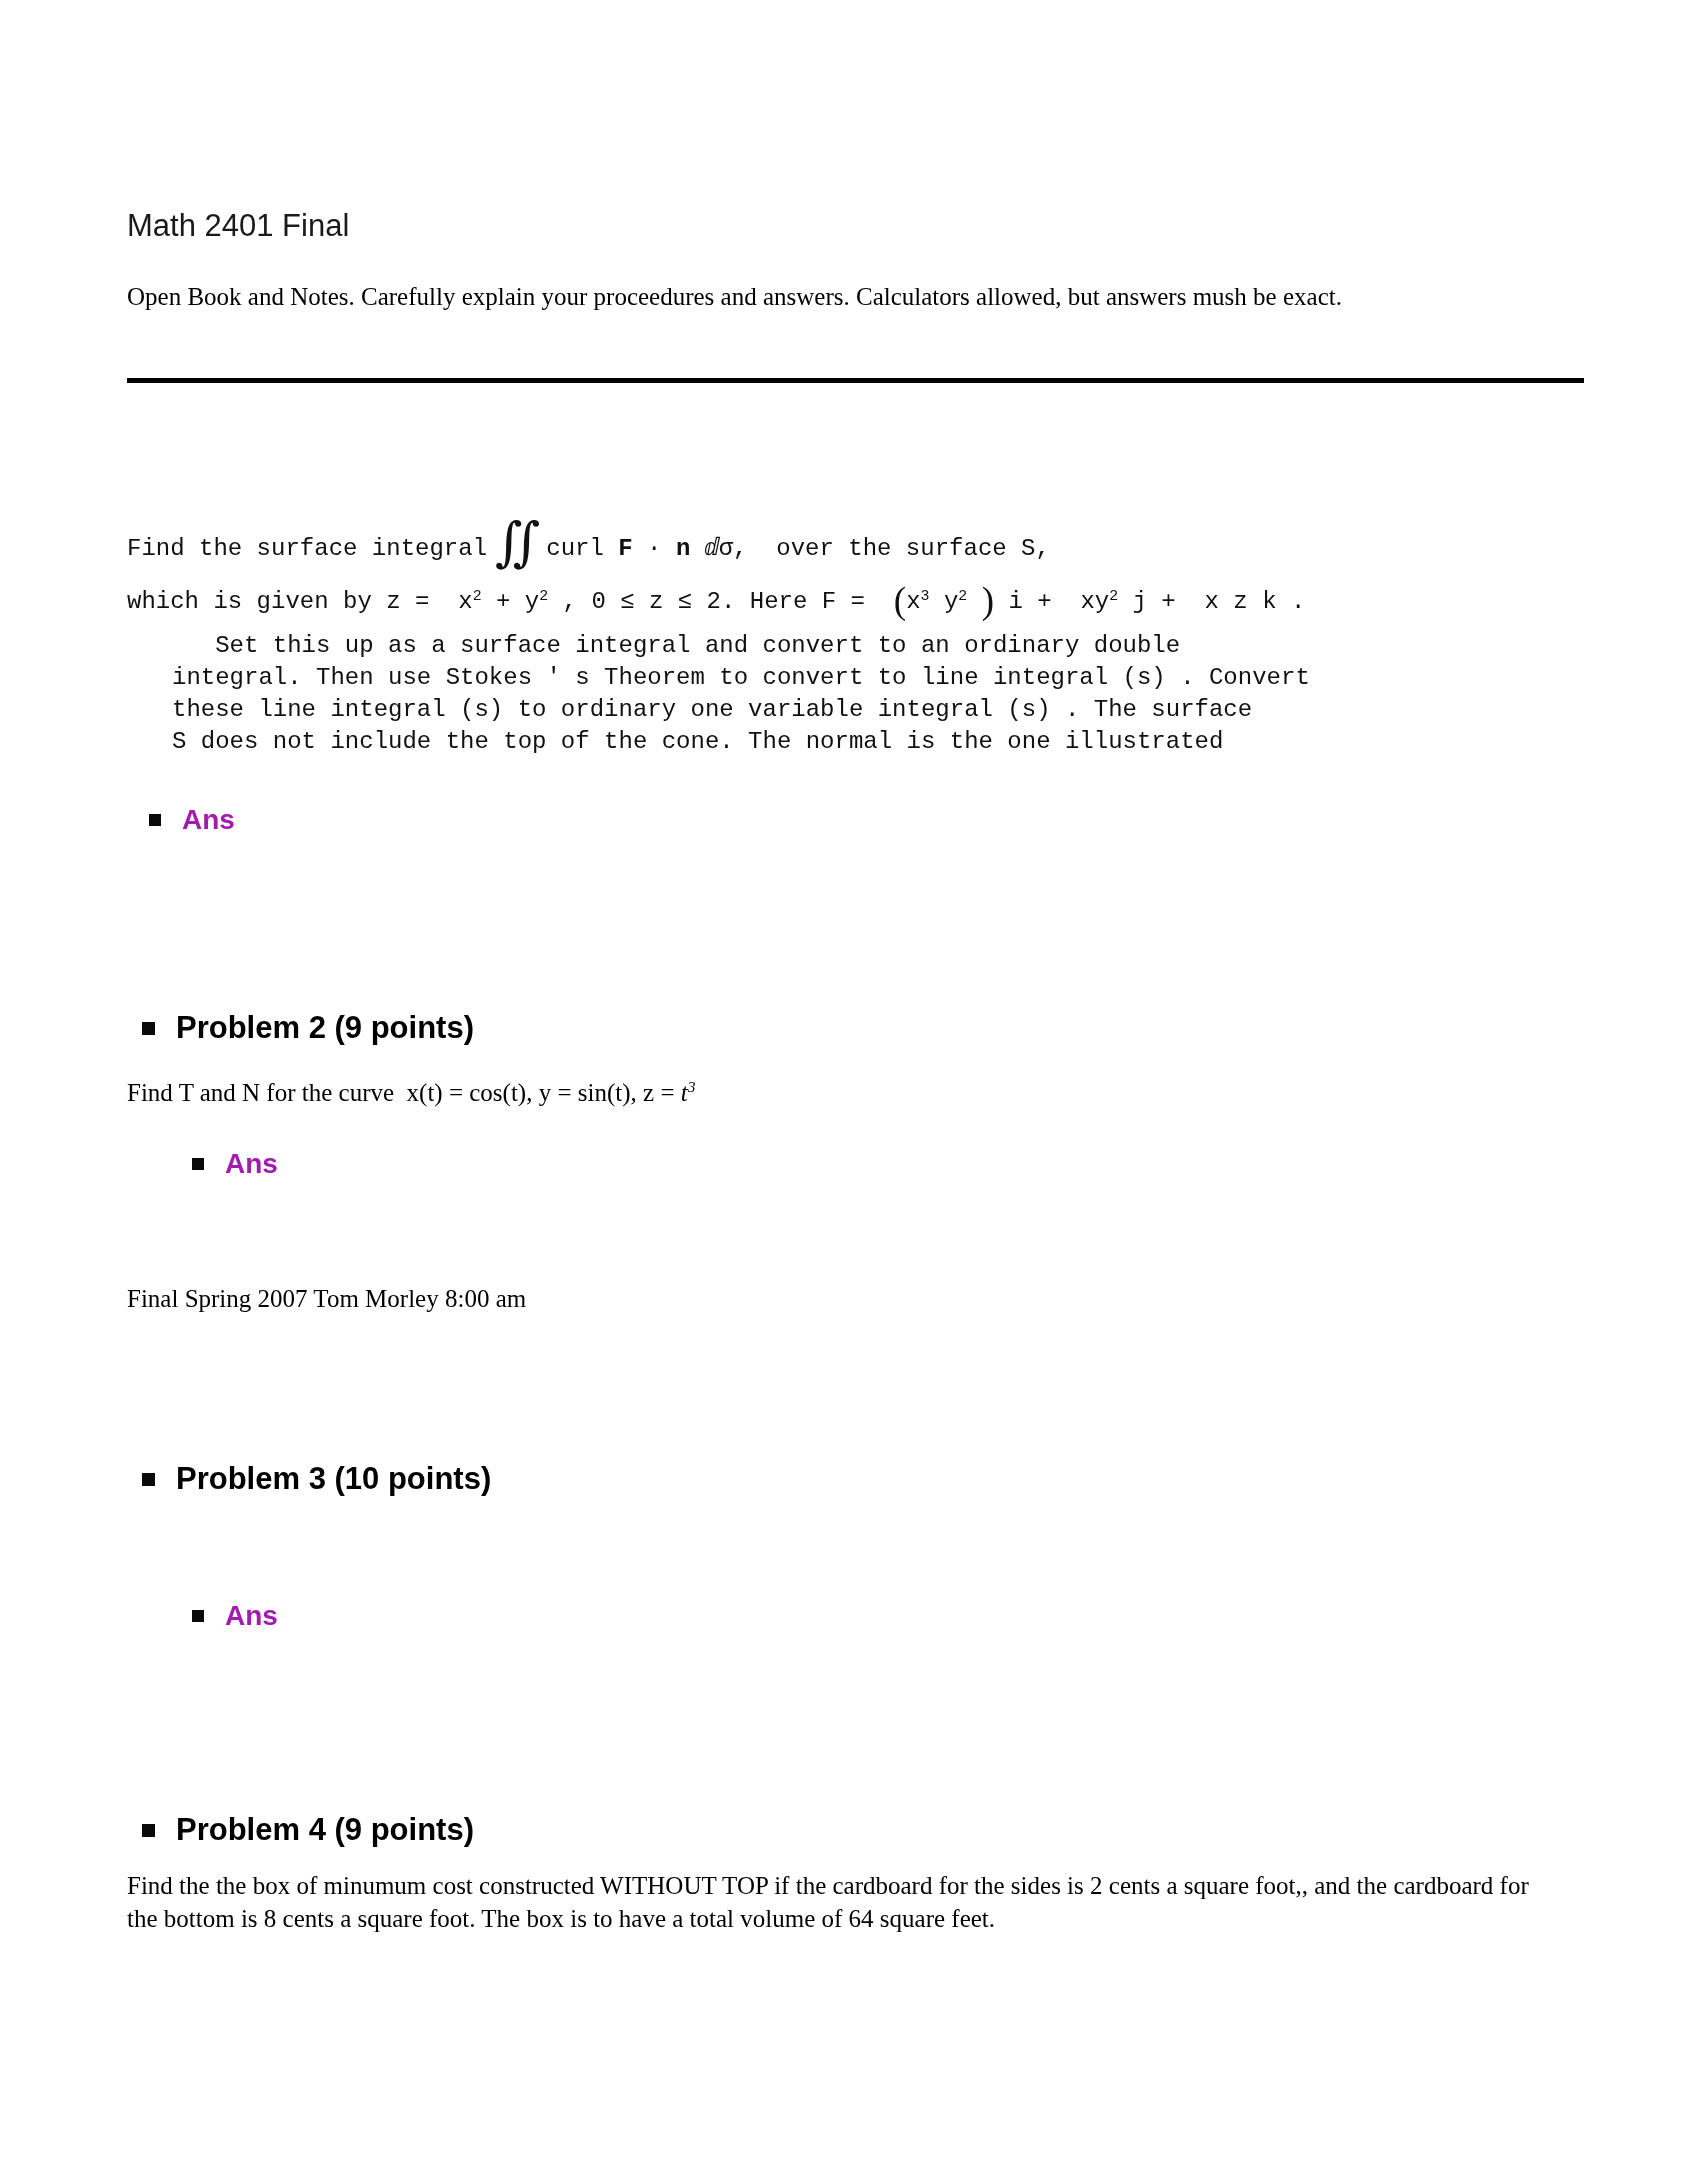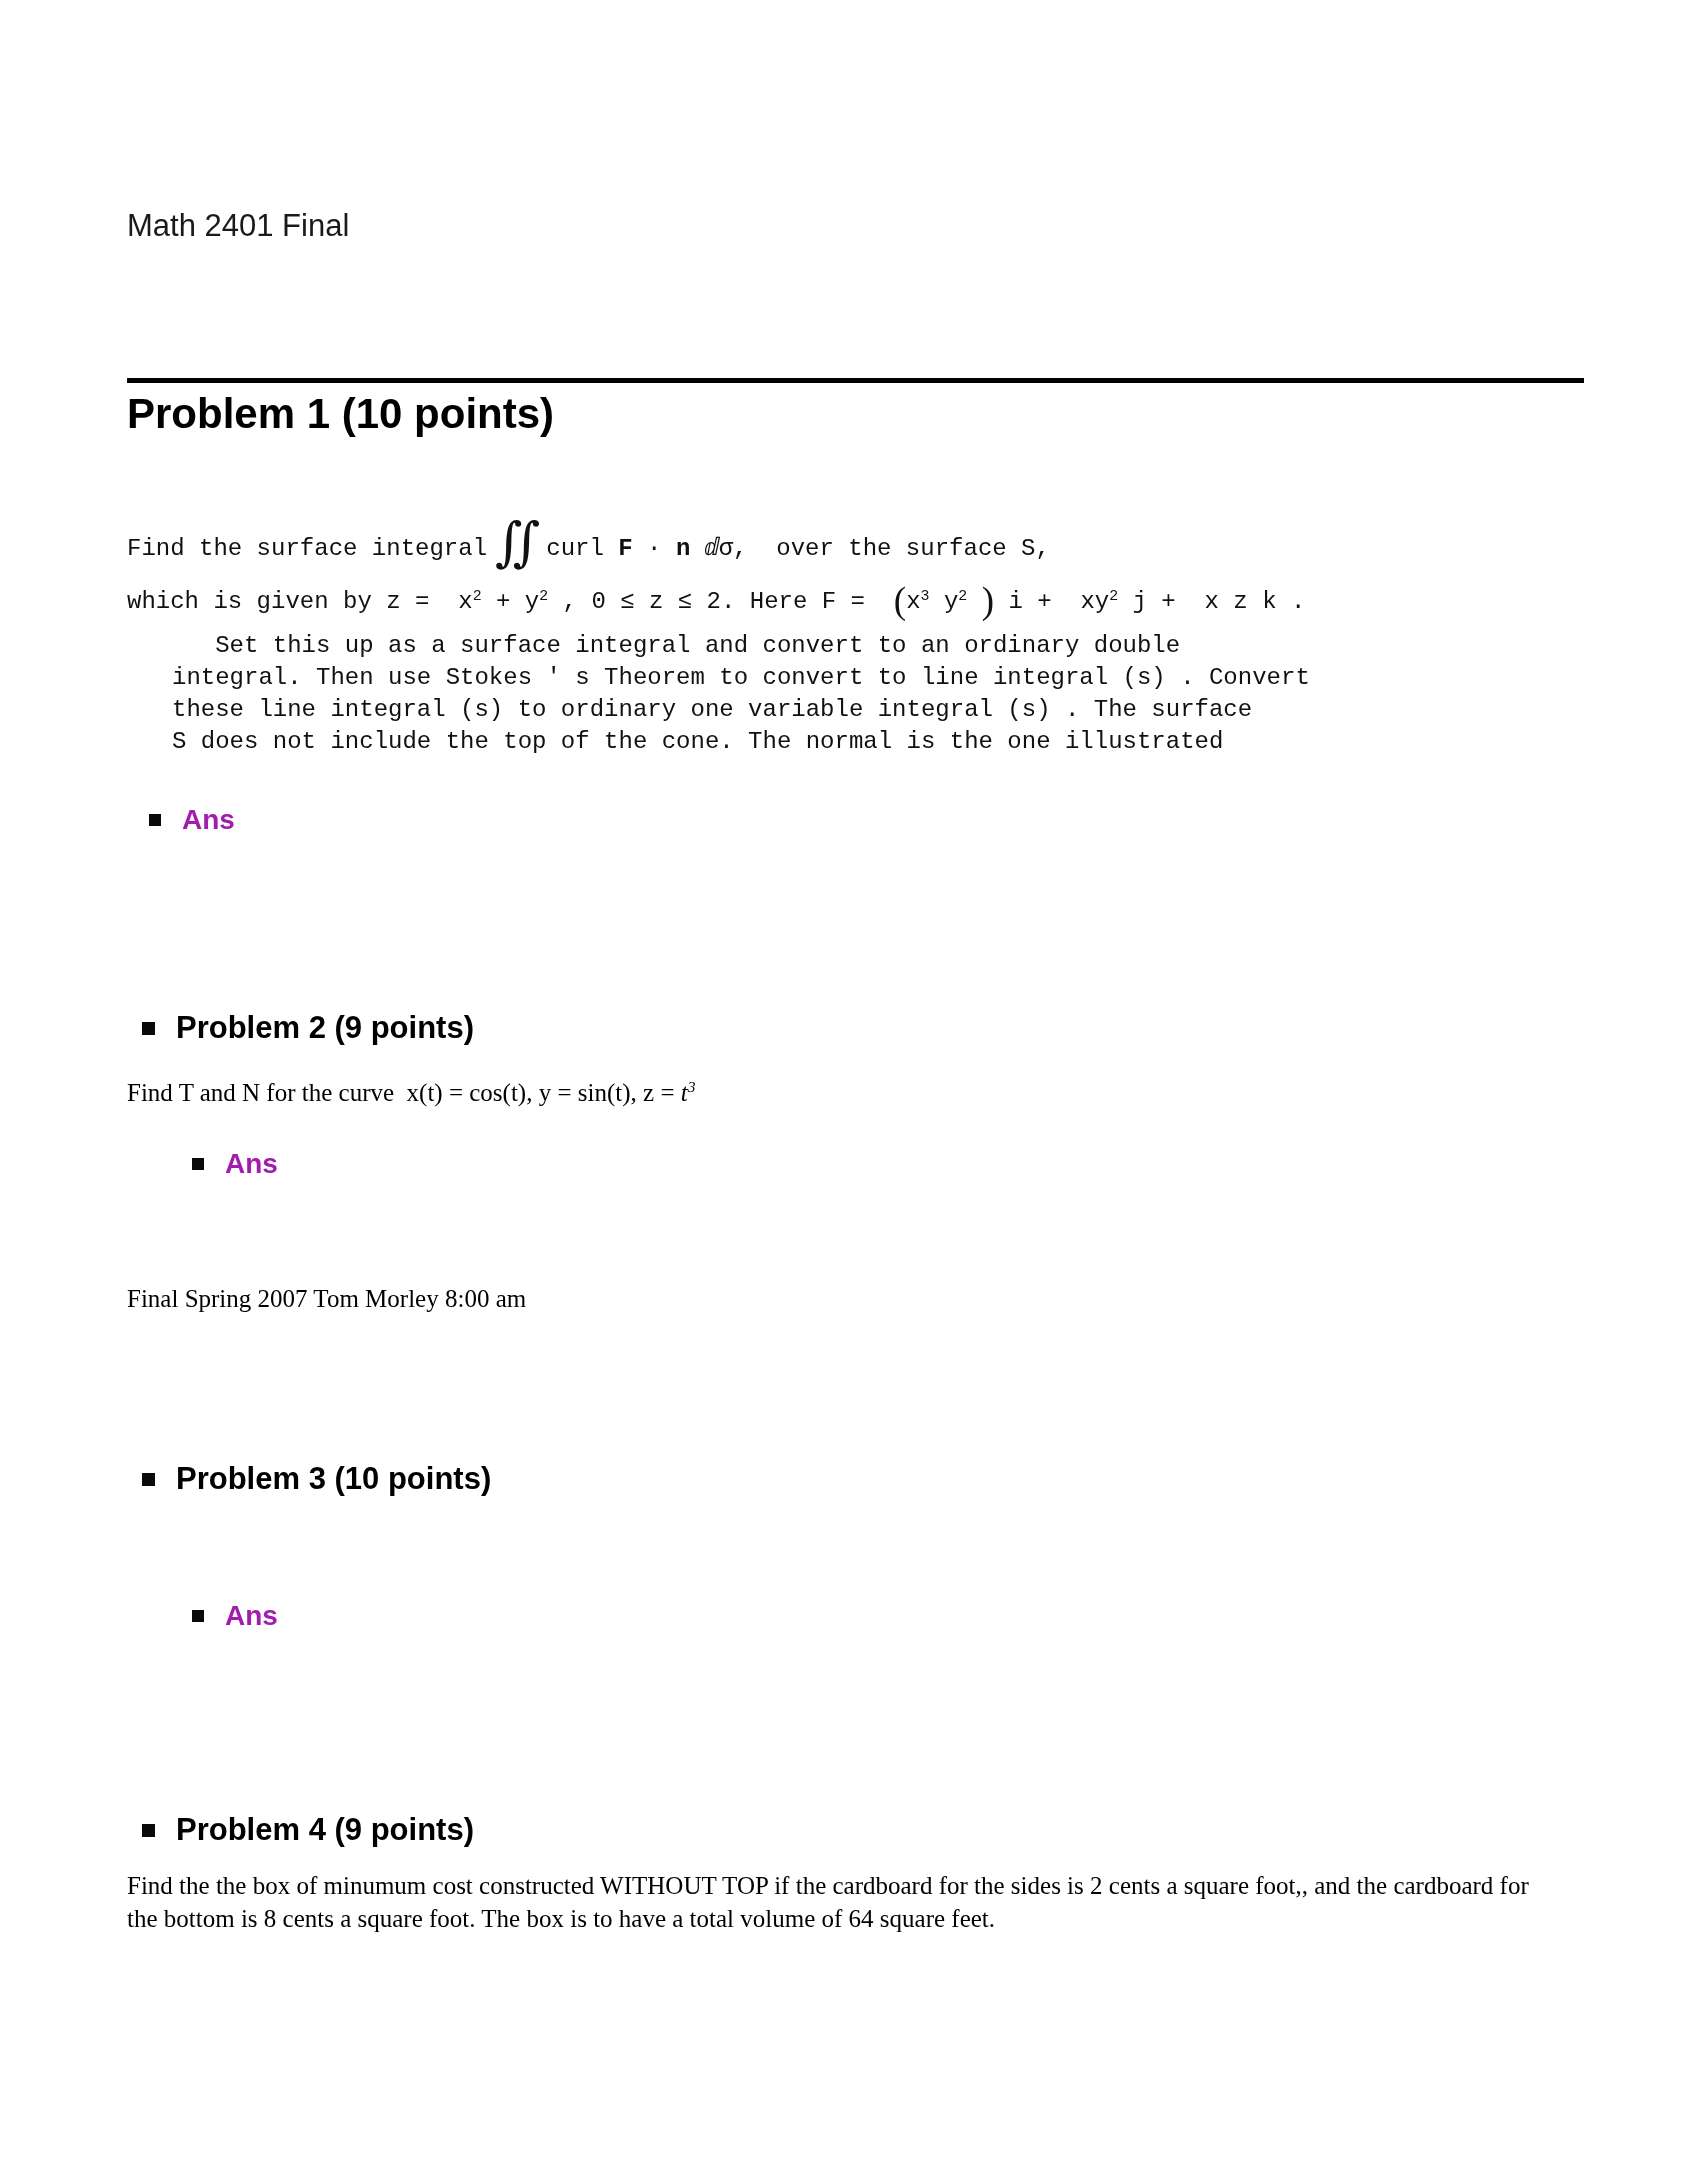--- a/index.html
+++ b/index.html
@@ -25,24 +25,24 @@
   .bigp{font-family:"Liberation Serif",serif;font-size:37px;line-height:0;vertical-align:-0.14em;font-weight:400;}
   .body-block{line-height:33px;}
 </style>
 </head>
 <body>
 
 <div class="page">
 
   <div class="abs title" style="left:127px;top:208px;">Math 2401 Final</div>
 
+  <div class="abs serif" style="left:127px;top:283px;width:1445px;">Open Book and Notes.  Carefully explain your proceedures and answers. Calculators allowed, but answers mush be exact.</div>
 
   <div class="abs rule" style="left:127px;top:378px;width:1457px;"></div>
 
-  <h1 class="abs h-section" style="left:127px;top:390px;">Problem 1 (10 points)</h1>
 
   <div class="abs mono mathline" style="left:127px;top:529px;"><span>Find the surface integral</span><span class="intg">∫∫</span><span>curl </span><span class="b">F</span><span> · </span><span class="b">n</span><span> ⅆσ,  over the surface S,</span></div>
 
   <div class="abs mono" style="left:127px;top:588px;white-space:pre;"><span>which is given by z =  </span><span>x</span><span class="sup">2</span><span> + </span><span>y</span><span class="sup">2</span><span> , 0 ≤ z ≤ 2. Here F =  </span><span class="bigp">(</span><span>x</span><span class="sup">3</span><span> y</span><span class="sup">2</span><span> </span><span class="bigp">)</span><span> i +  xy</span><span class="sup">2</span><span> j +  x z k .</span></div>
 
   <div class="abs mono instr" style="left:140px;top:630px;margin-left:32px;">   Set this up as a surface integral and convert to an ordinary double
 integral. Then use Stokes ' s Theorem to convert to line integral (s) . Convert
 these line integral (s) to ordinary one variable integral (s) . The surface
 S does not include the top of the cone. The normal is the one illustrated</div>
 

